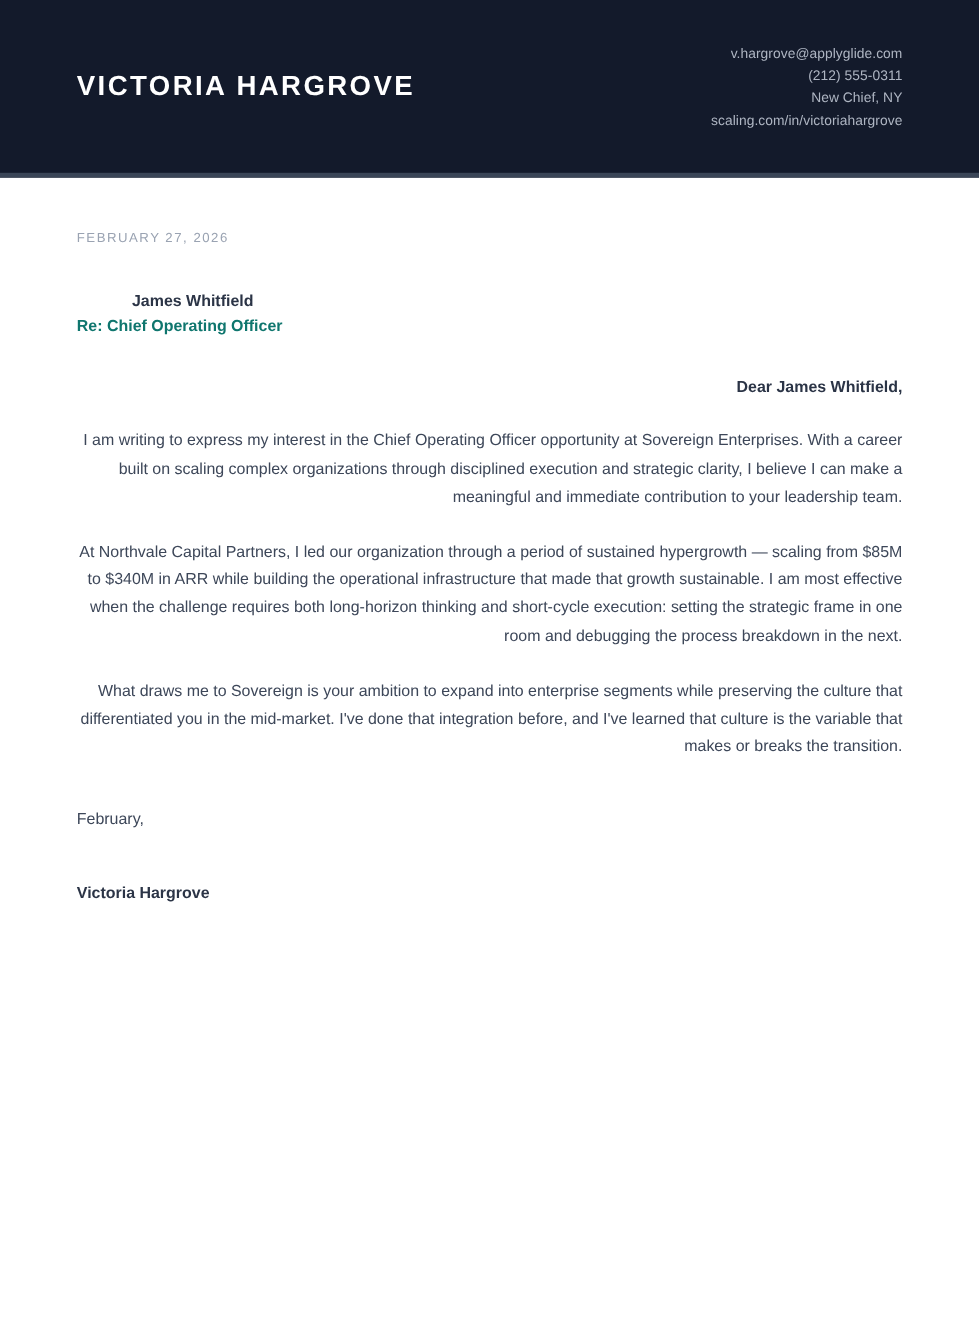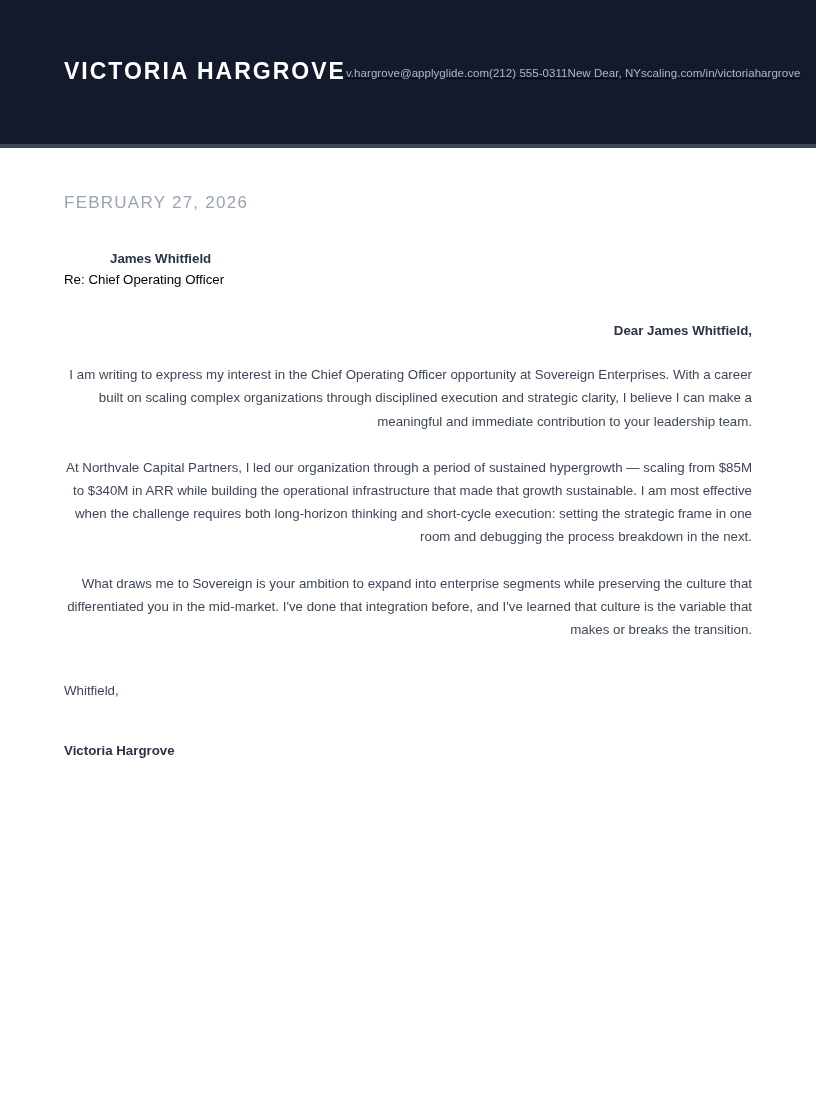--- a/index.html
+++ b/index.html
@@ -41,42 +41,41 @@
     color: #ffffff;
     letter-spacing: 2.0px;
     text-transform: uppercase;
     line-height: 1.1;
     white-space: nowrap;
     margin: 0;
   }
 
   .contact-block {
     display: flex;
-    flex-direction: row;
+    flex-direction: column;
     align-items: flex-end;
     gap: 0px;
     padding-top: 2px;
-    text-decoration: underline;
   }
 
   .contact-line {
     font-size: 11.5px;
     color: #aeb5c2;
     line-height: 18.5px;
     letter-spacing: 0.05px;
     white-space: nowrap;
   }
 
   
   .letter-body {
     padding: 44px 64px 0 64px;
   }
 
   .letter-date {
-    font-size: 17px;
+    font-size: 11px;
     color: #9aa3b2;
     letter-spacing: 1.25px;
     text-transform: uppercase;
     line-height: 1.3;
     margin: 0 0 34px 0;
   }
 
   .recipient-block {
     margin: 0 0 30px 0;
   }
@@ -85,22 +84,22 @@
     font-size: 13.3px;
     color: #2b3446;
     line-height: 21px;
     margin: 0;
   }
   .recipient-line.strong {
     font-weight: bold;
     margin-left: 46px;
   }
   .recipient-line.regular {
-    font-weight: normal;
-    color: #000000;
+    font-weight: bold;
+    color: #0f766e;
   }
 
   .salutation {
     font-size: 13.3px;
     font-weight: bold;
     color: #2b3446;
     line-height: 21px;
     margin: 0 0 22px 0;
     text-align: right;
   }
@@ -137,21 +136,21 @@
 <body>
 
 <div class="page">
 
   <div class="letter-header">
     <h1 class="header-name">Victoria Hargrove</h1>
 
     <div class="contact-block">
       <div class="contact-line">v.hargrove@applyglide.com</div>
       <div class="contact-line">(212) 555-0311</div>
-      <div class="contact-line">New Dear, NY</div>
+      <div class="contact-line">New Chief, NY</div>
       <div class="contact-line">scaling.com/in/victoriahargrove</div>
     </div>
   </div>
 
   <div class="letter-body">
 
     <div class="letter-date">February 27, 2026</div>
 
     <div class="recipient-block">
       <div class="recipient-line strong">James Whitfield</div>
@@ -162,18 +161,18 @@
 
     <p class="body-paragraph">I am writing to express my interest in the Chief Operating Officer opportunity at Sovereign Enterprises. With a career built on scaling complex organizations through disciplined execution and strategic clarity, I believe I can make a meaningful and immediate contribution to your leadership team.</p>
 
     <p class="body-paragraph">At Northvale Capital Partners, I led our organization through a period of sustained hypergrowth — scaling from $85M to $340M in ARR while building the operational infrastructure that made that growth sustainable. I am most effective when the challenge requires both long-horizon thinking and short-cycle execution: setting the strategic frame in one room and debugging the process breakdown in the next.</p>
 
     <p class="body-paragraph">What draws me to Sovereign is your ambition to expand into enterprise segments while preserving the culture that differentiated you in the mid-market. I've done that integration before, and I've learned that culture is the variable that makes or breaks the transition.</p>
 
 
     <div class="closing-spacer"></div>
 
-    <div class="closing-line">Whitfield,</div>
+    <div class="closing-line">February,</div>
 
     <div class="signature-name">Victoria Hargrove</div>
 
   </div>
 </div>
 
 </body></html>

